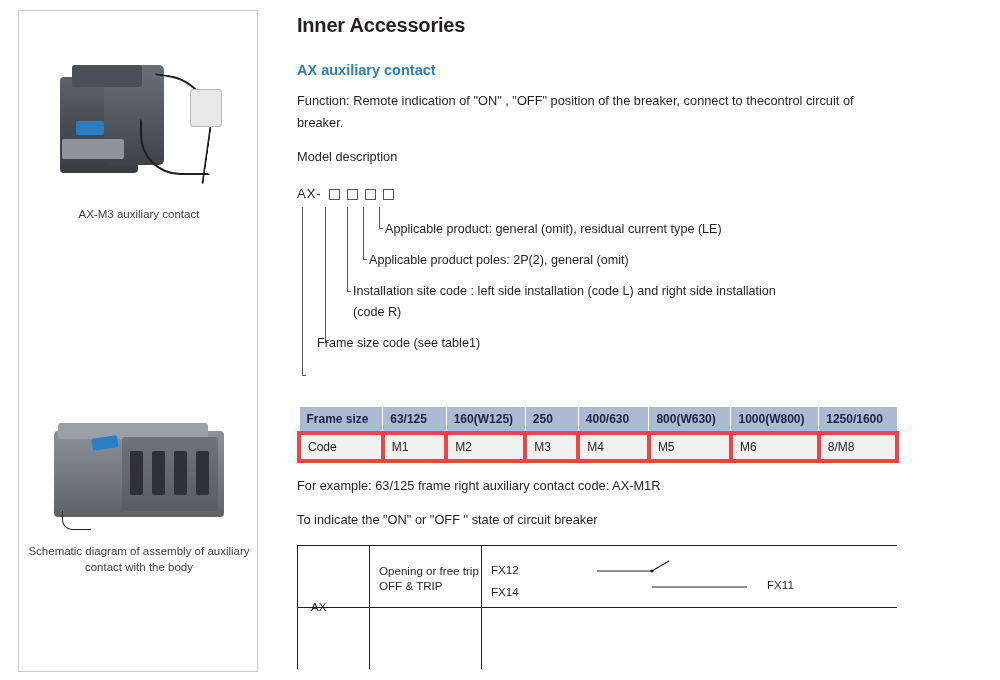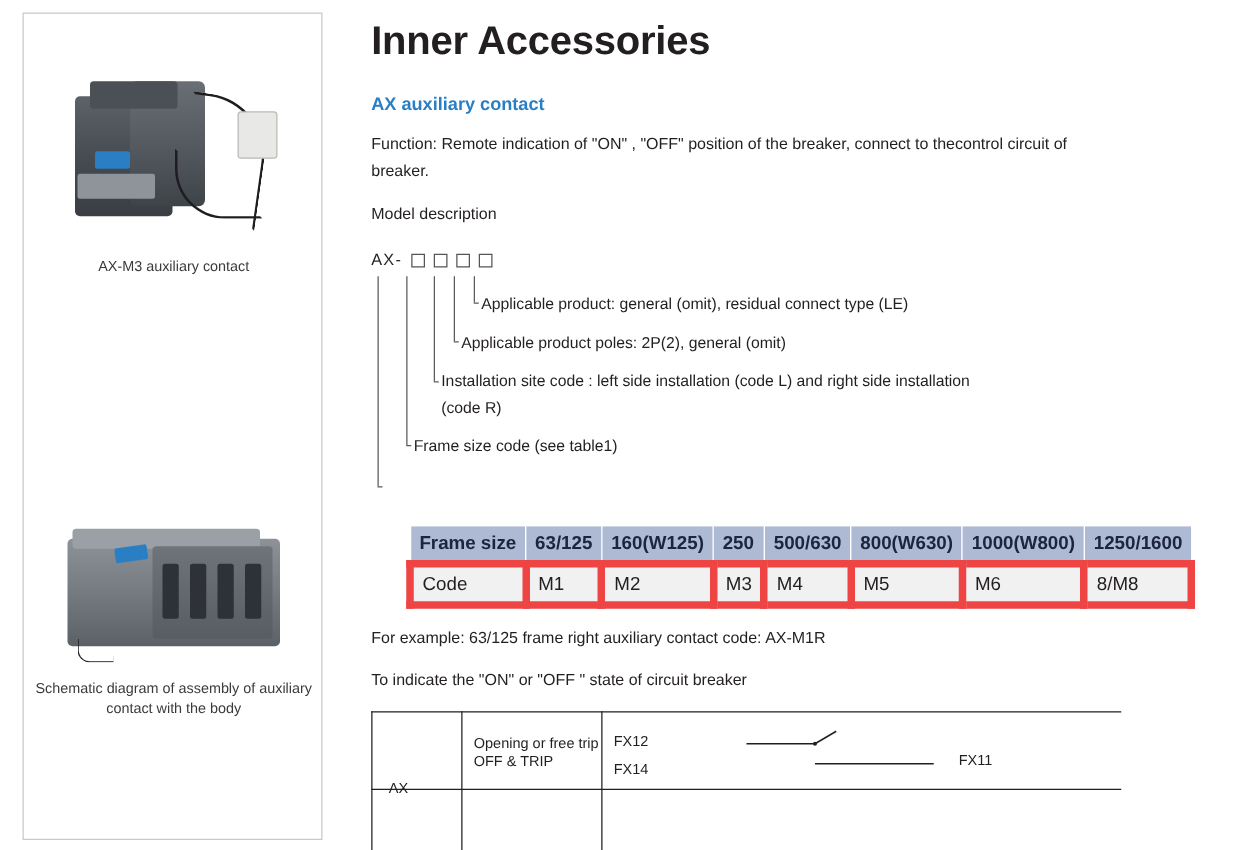--- a/index.html
+++ b/index.html
@@ -168,21 +168,21 @@
   }
 
   
   .content {
     position: absolute;
     left: 297px;
     top: 0;
     width: 690px;
   }
   h1.title {
-    font-size: 32px;
+    font-size: 20px;
     font-weight: bold;
     margin: 14px 0 0 0;
     letter-spacing: -0.2px;
   }
   h2.subtitle {
     font-size: 14.5px;
     font-weight: bold;
     color: #2a7fc4;
     margin: 25px 0 0 0;
   }
@@ -234,36 +234,35 @@
 
   
   .t1-title {
     font-size: 12.8px;
     margin-top: 22px;
   }
   table.frame-table {
     border-collapse: collapse;
     margin-top: 9px;
     width: 602px;
-    font-size: 15px;
-    margin-left: 28px;
+    font-size: 12px;
   }
   table.frame-table th {
     background: #aeb9d4;
     color: #1c2440;
     font-weight: bold;
     text-align: left;
     padding: 5px 7px;
     border: 1px solid #ffffff;
     white-space: nowrap;
   }
   table.frame-table td {
     background: #f1f1f1;
     padding: 5px 7px;
-    border: 6px solid #ef4444;
+    border: 4px solid #ef4444;
     color: #231f20;
   }
   .example-line { margin-top: 17px; }
   .indicate-line { margin-top: 17px; }
 
   
   .sig-table {
     position: relative;
     margin-top: 14px;
     width: 600px;
@@ -365,35 +364,35 @@
       <div class="vline" style="left:50px; height:84px;"></div>
       <div class="vline" style="left:66px; height:52px;"></div>
       <div class="vline" style="left:82px; height:21px;"></div>
 
       <div class="hline" style="left:82px; top:21px;  width:4px;"></div>
       <div class="hline" style="left:66px; top:52px;  width:4px;"></div>
       <div class="hline" style="left:50px; top:84px;  width:4px;"></div>
       <div class="hline" style="left:28px; top:135px; width:4px;"></div>
       <div class="hline" style="left:5px;  top:168px; width:4px;"></div>
 
-      <div class="ltext" style="left:88px; top:12px;">Applicable product: general (omit),  residual connect type (LE)</div>
+      <div class="ltext" style="left:88px; top:12px;">Applicable product: general (omit),  residual current type (LE)</div>
       <div class="ltext" style="left:72px; top:43px;">Applicable product poles: 2P(2), general (omit)</div>
       <div class="ltext wrap" style="left:56px; top:74px;">Installation site code : left side installation (code L) and right side installation (code R)</div>
-      <div class="ltext" style="left:34px; top:126px;text-align:center;">Frame size code (see table1)</div>
+      <div class="ltext" style="left:20px; top:126px;text-align:center;">Frame size code (see table1)</div>
     </div>
 
 
     <table class="frame-table">
       <thead>
         <tr>
           <th style="width:80px">Frame size</th>
           <th style="width:68px">63/125</th>
           <th style="width:72px">160(W125)</th>
           <th style="width:68px">250</th>
-          <th style="width:76px">500/630</th>
+          <th style="width:76px">400/630</th>
           <th style="width:80px">800(W630)</th>
           <th style="width:84px">1000(W800)</th>
           <th style="width:74px">1250/1600</th>
         </tr>
       </thead>
       <tbody>
         <tr>
           <td>Code</td>
           <td>M1</td>
           <td>M2</td>

